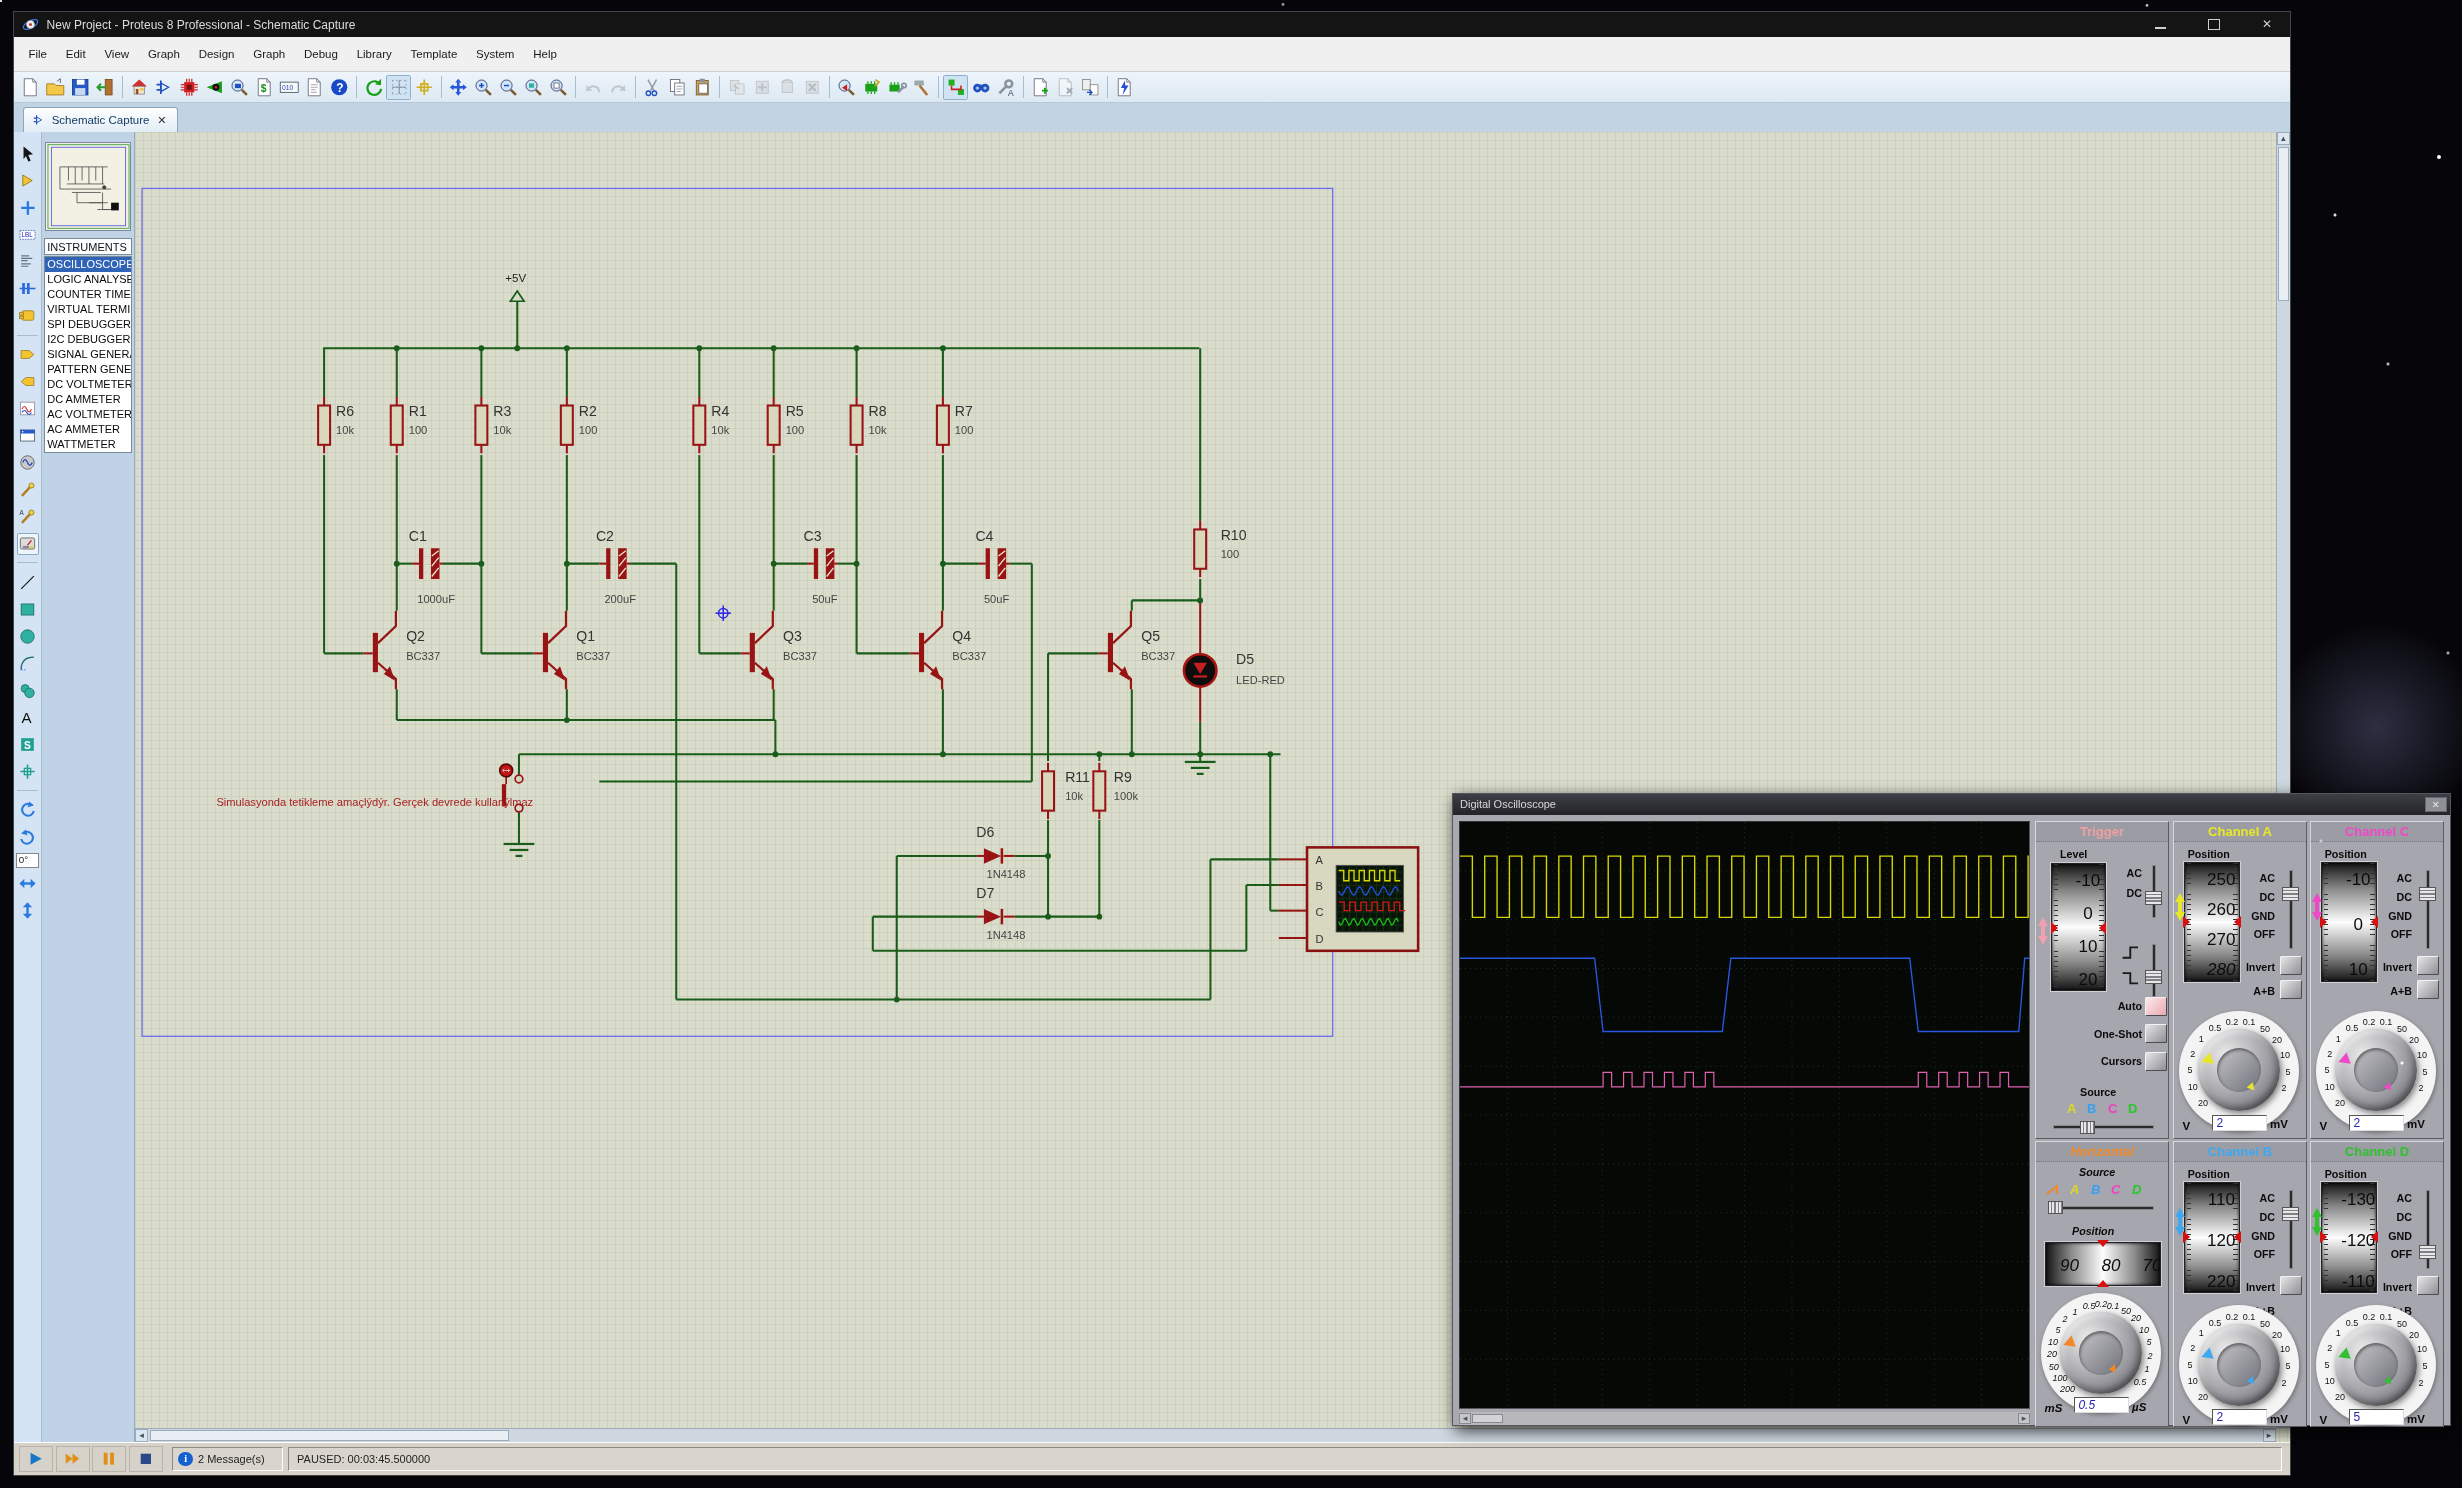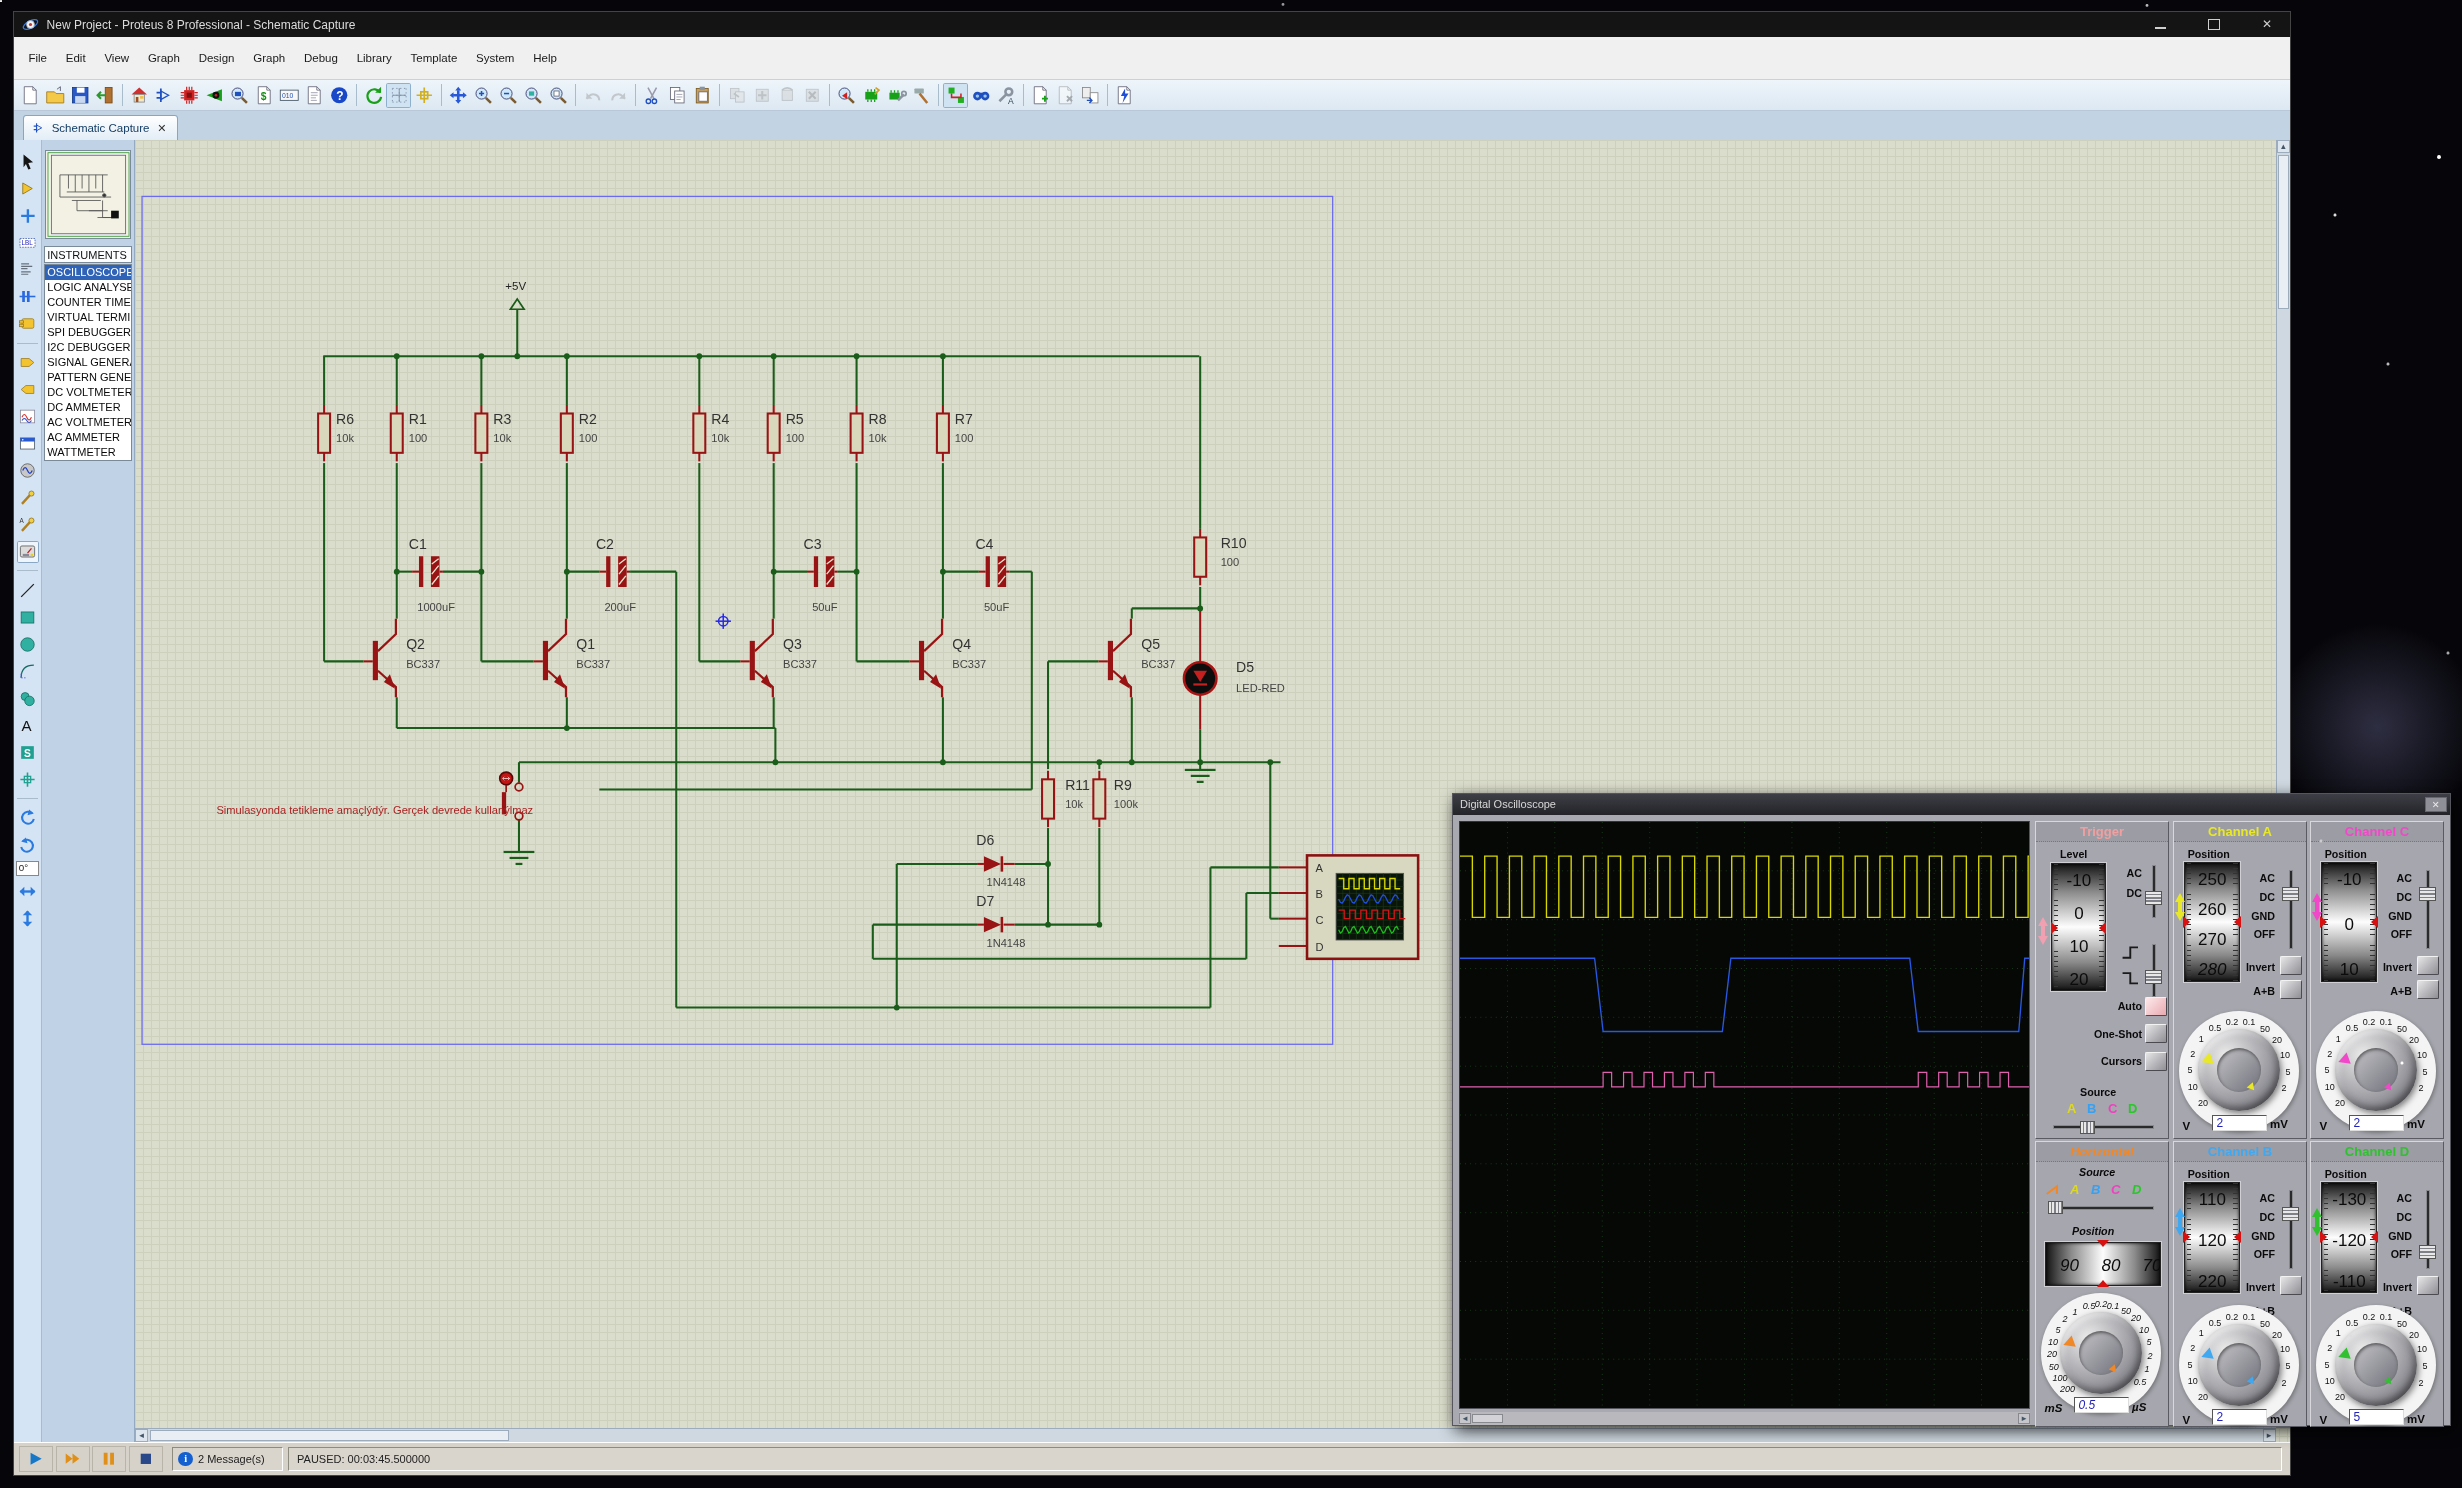--- a/index.html
+++ b/index.html
@@ -13,21 +13,21 @@
   #app{position:absolute;left:13px;top:11px;width:2278px;height:1465px;background:#d8e4f0;border:0.9px solid #444;display:flex;flex-direction:column;}
   
   #titlebar{height:25px;background:#141414;display:flex;align-items:center;color:#dcdcdc;flex:0 0 auto;}
   #titlebar .ttext{font-size:12px;margin-left:6.8px;}
   #appicon{width:19px;height:19px;margin-left:6.8px;}
   #winbtns{margin-left:auto;display:flex;align-items:center;margin-right:12px;gap:31px;}
   .winbtn{width:22px;height:15.4px;position:relative;color:#cfcfcf;font-size:12px;text-align:center;line-height:15.4px;}
   .wb-min::after{content:"";position:absolute;left:5.1px;bottom:3.4px;width:11px;height:1.7px;background:#cfcfcf;}
   .wb-max::after{content:"";position:absolute;left:5.1px;top:2.6px;width:10.3px;height:8.5px;border:1.3px solid #cfcfcf;}
   
-  #menubar{height:43px;background:#f0f0f0;border-bottom:0.9px solid #d0d0d0;display:flex;align-items:center;padding-left:5.1px;flex:0 0 auto;}
+  #menubar{height:35px;background:#f0f0f0;border-bottom:0.9px solid #d0d0d0;display:flex;align-items:center;padding-left:5.1px;flex:0 0 auto;}
   .menu-item{padding:3.4px 9.4px;font-size:11.5px;color:#1a1a1a;}
   
   #toolbar{height:31px;background:linear-gradient(#eef5fb,#dce8f2);display:flex;align-items:center;padding-left:3.4px;flex:0 0 auto;border-bottom:0.9px solid #b8c8d8;}
   .tbi{width:25px;height:25px;display:flex;align-items:center;justify-content:center;border-radius:1.7px;}
   .tbi svg{display:block;}
   .tbi.dim{opacity:.42;filter:grayscale(1);}
   .tbi.act{background:#cfe3f2;border:0.9px solid #8fb0cc;}
   .tbsep{width:0.9px;height:22px;background:#a8bccc;margin:0 4.3px;}
   
   #tabbar{height:29px;background:#c2d4e4;display:flex;align-items:flex-end;padding-left:8.5px;flex:0 0 auto;}
@@ -74,21 +74,21 @@
   #scope-close{margin-left:auto;margin-right:3.4px;width:22px;height:14.5px;background:#8f8f97;color:#e8e8e8;font-size:9.4px;text-align:center;line-height:13.7px;border:0.9px solid #66666e;}
   #scope-screen{position:absolute;left:6px;top:26.5px;width:571px;height:588px;background:#060806;border:1.7px solid #55555d;border-top-color:#333;border-left-color:#333;}
   #scope-scroll{position:absolute;left:6px;top:618px;width:571px;height:13px;background:#b8b8bd;display:flex;align-items:center;}
   #scope-scroll .scrbtn{width:12px;height:11px;background:#c6c6cb;border-color:#88888f;}
   #scope-scroll .thumb{width:31px;height:9.4px;background:#d2d2d7;border:0.9px solid #88888f;margin-left:0.9px;}
   #scope-controls{position:absolute;left:582px;top:26.5px;width:412px;height:604px;}
   .sect{position:absolute;width:134px;background:#a6a6ae;border:0.9px solid;border-color:#d8d8dc #5a5a62 #5a5a62 #d8d8dc;}
   .sect-h{height:20.5px;line-height:20.5px;text-align:center;font-weight:bold;font-size:13px;background:#9c9ca4;border-bottom:0.9px dotted #77777f;}
   .sect-b{position:absolute;left:0;right:0;top:21.4px;bottom:0;}
   .slabel{position:absolute;font-size:10.7px;font-weight:bold;color:#0a0a0a;}
-  .drum{position:absolute;border:0.9px solid #222;outline:0.9px solid #cfcfd4;background:linear-gradient(180deg,#141414,#8a8a8a 22%,#fdfdfd 50%,#8a8a8a 78%,#161616);box-shadow:inset 0 0 3.4px #000;overflow:hidden;}
+  .drum{position:absolute;border:0.9px solid #222;outline:0.9px solid #cfcfd4;background:linear-gradient(180deg,#141414,#8a8a8a 22%,#fdfdfd 50%,#8a8a8a 78%,#161616);box-shadow:inset 0 0 3.4px #000;overflow:hidden;padding-left:9px;}
   .drum.horiz{background:linear-gradient(90deg,#141414,#8a8a8a 22%,#fdfdfd 50%,#8a8a8a 78%,#161616);}
   .drum .dnum{position:absolute;width:100%;text-align:center;font-size:17px;color:#0b0b0b;}
   .drum.horiz .dnum{width:31px;}
   .drum .ticks{position:absolute;top:0;bottom:0;width:4.3px;background:repeating-linear-gradient(180deg,#333 0 0.9px,transparent 0.9px 5.1px);}
   .rtri{position:absolute;width:0;height:0;}
   .varrow{position:absolute;width:12px;display:flex;flex-direction:column;align-items:center;}
   .varrow .vtri{width:0;height:0;border-left:5.1px solid transparent;border-right:5.1px solid transparent;}
   .varrow .vbar{width:3.4px;height:10.3px;}
   .obtn{position:absolute;width:22px;height:19px;background:linear-gradient(135deg,#e6e6e8,#8e8e94);border:0.9px solid;border-color:#f2f2f2 #4a4a50 #4a4a50 #f2f2f2;border-radius:1.7px;}
   .obtn.pink{background:linear-gradient(135deg,#fde9eb,#e8aab0);}

